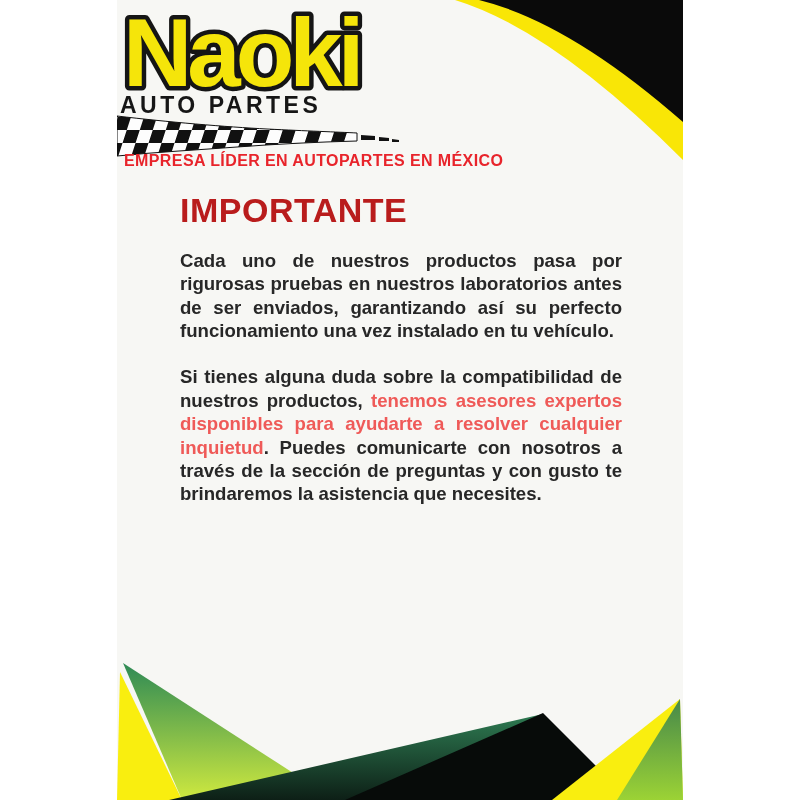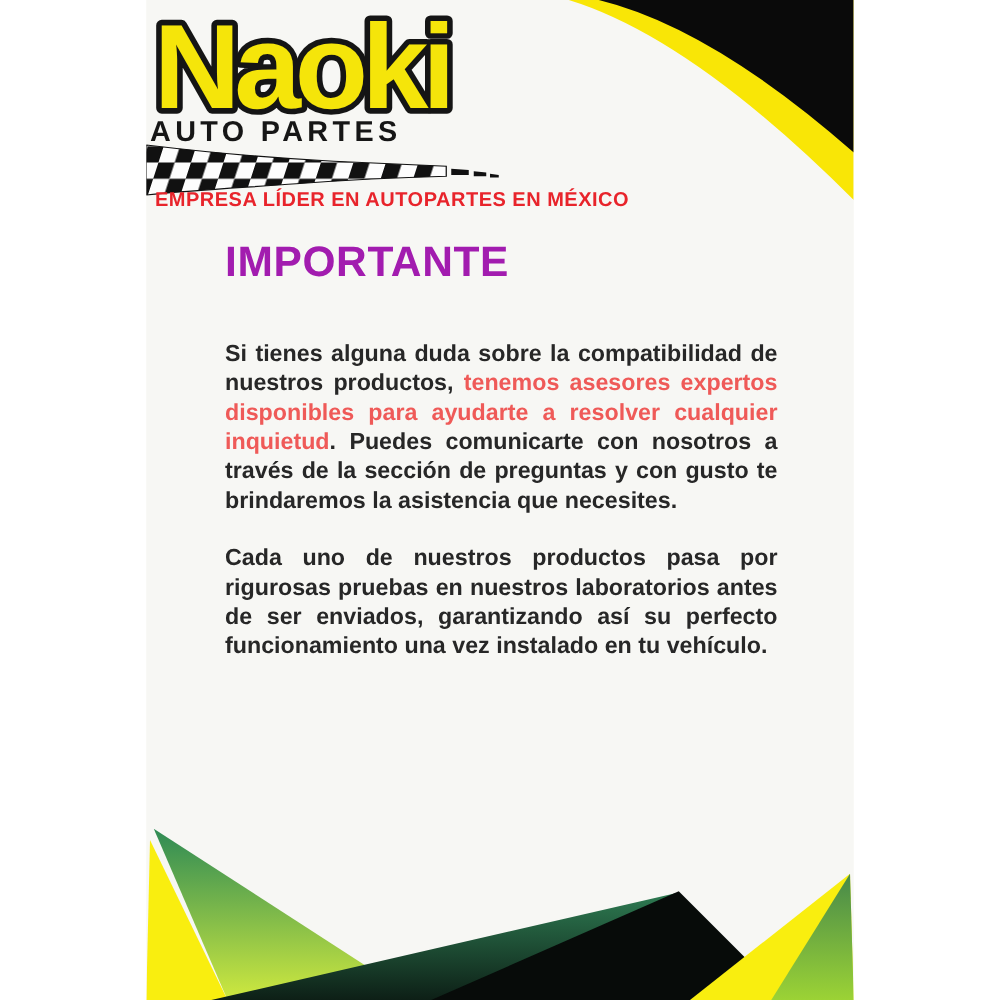--- a/index.html
+++ b/index.html
@@ -20,22 +20,22 @@
   }
   #tagline{
     left:7px;top:153px;font-size:16px;font-weight:800;color:#e8242b;
     letter-spacing:.4px;line-height:1;white-space:nowrap;
   }
   
   #notice{
     left:63px;top:190px;width:442px;color:#272727;
   }
   #notice h1{
-    margin:0 0 40px 0;font-size:34px;line-height:1.2;font-weight:800;
-    color:#a21caf;letter-spacing:.5px;
+    margin:0 0 18px 0;font-size:34px;line-height:1.2;font-weight:800;
+    color:#b91c1c;letter-spacing:.5px;
   }
   #notice p{
     margin:0 0 23px 0;font-size:18.6px;line-height:23.4px;font-weight:700;
     text-align:justify;
   }
   #notice .red{color:#ef5a58;}
   
   svg{display:block;}
 </style>
 </head>
@@ -67,22 +67,22 @@
                L 240,141 C 200,142 160,144 120,147 C 80,150 40,152 0,156 Z" fill="url(#checks)" stroke="#111111" stroke-width="1"></path>
       <polygon points="244,135 258,136 258,140 244,140" fill="#111111"></polygon>
       <polygon points="262,137 272,138 272,141 262,141" fill="#111111"></polygon>
       <polygon points="275,139 282,140 282,142 275,142" fill="#111111"></polygon>
     </svg>
 
     <div id="tagline" class="abs">EMPRESA LÍDER EN AUTOPARTES EN MÉXICO</div>
 
     <div id="notice" class="abs">
       <h1>IMPORTANTE</h1>
+      <p>Cada uno de nuestros productos pasa por rigurosas pruebas en nuestros laboratorios antes de ser enviados, garantizando así su perfecto funcionamiento una vez instalado en tu vehículo.</p>
       <p><span>Si tienes alguna duda sobre la compatibilidad de nuestros productos, </span><span class="red">tenemos asesores expertos disponibles para ayudarte a resolver cualquier inquietud</span><span>. Puedes comunicarte con nosotros a través de la sección de preguntas y con gusto te brindaremos la asistencia que necesites.</span></p>
-      <p>Cada uno de nuestros productos pasa por rigurosas pruebas en nuestros laboratorios antes de ser enviados, garantizando así su perfecto funcionamiento una vez instalado en tu vehículo.</p>
     </div>
 
     <svg class="abs" style="left:0;top:640px;" width="566" height="160" viewBox="0 640 566 160">
       <defs>
         <linearGradient id="greenL" x1="0" y1="663" x2="0" y2="800" gradientUnits="userSpaceOnUse">
           <stop offset="0" stop-color="#2e8a55"></stop>
             <stop offset="1" stop-color="#cfe93f"></stop>
         </linearGradient>
         <linearGradient id="greenR" x1="0" y1="699" x2="0" y2="800" gradientUnits="userSpaceOnUse">
           <stop offset="0" stop-color="#2e7b52"></stop>

